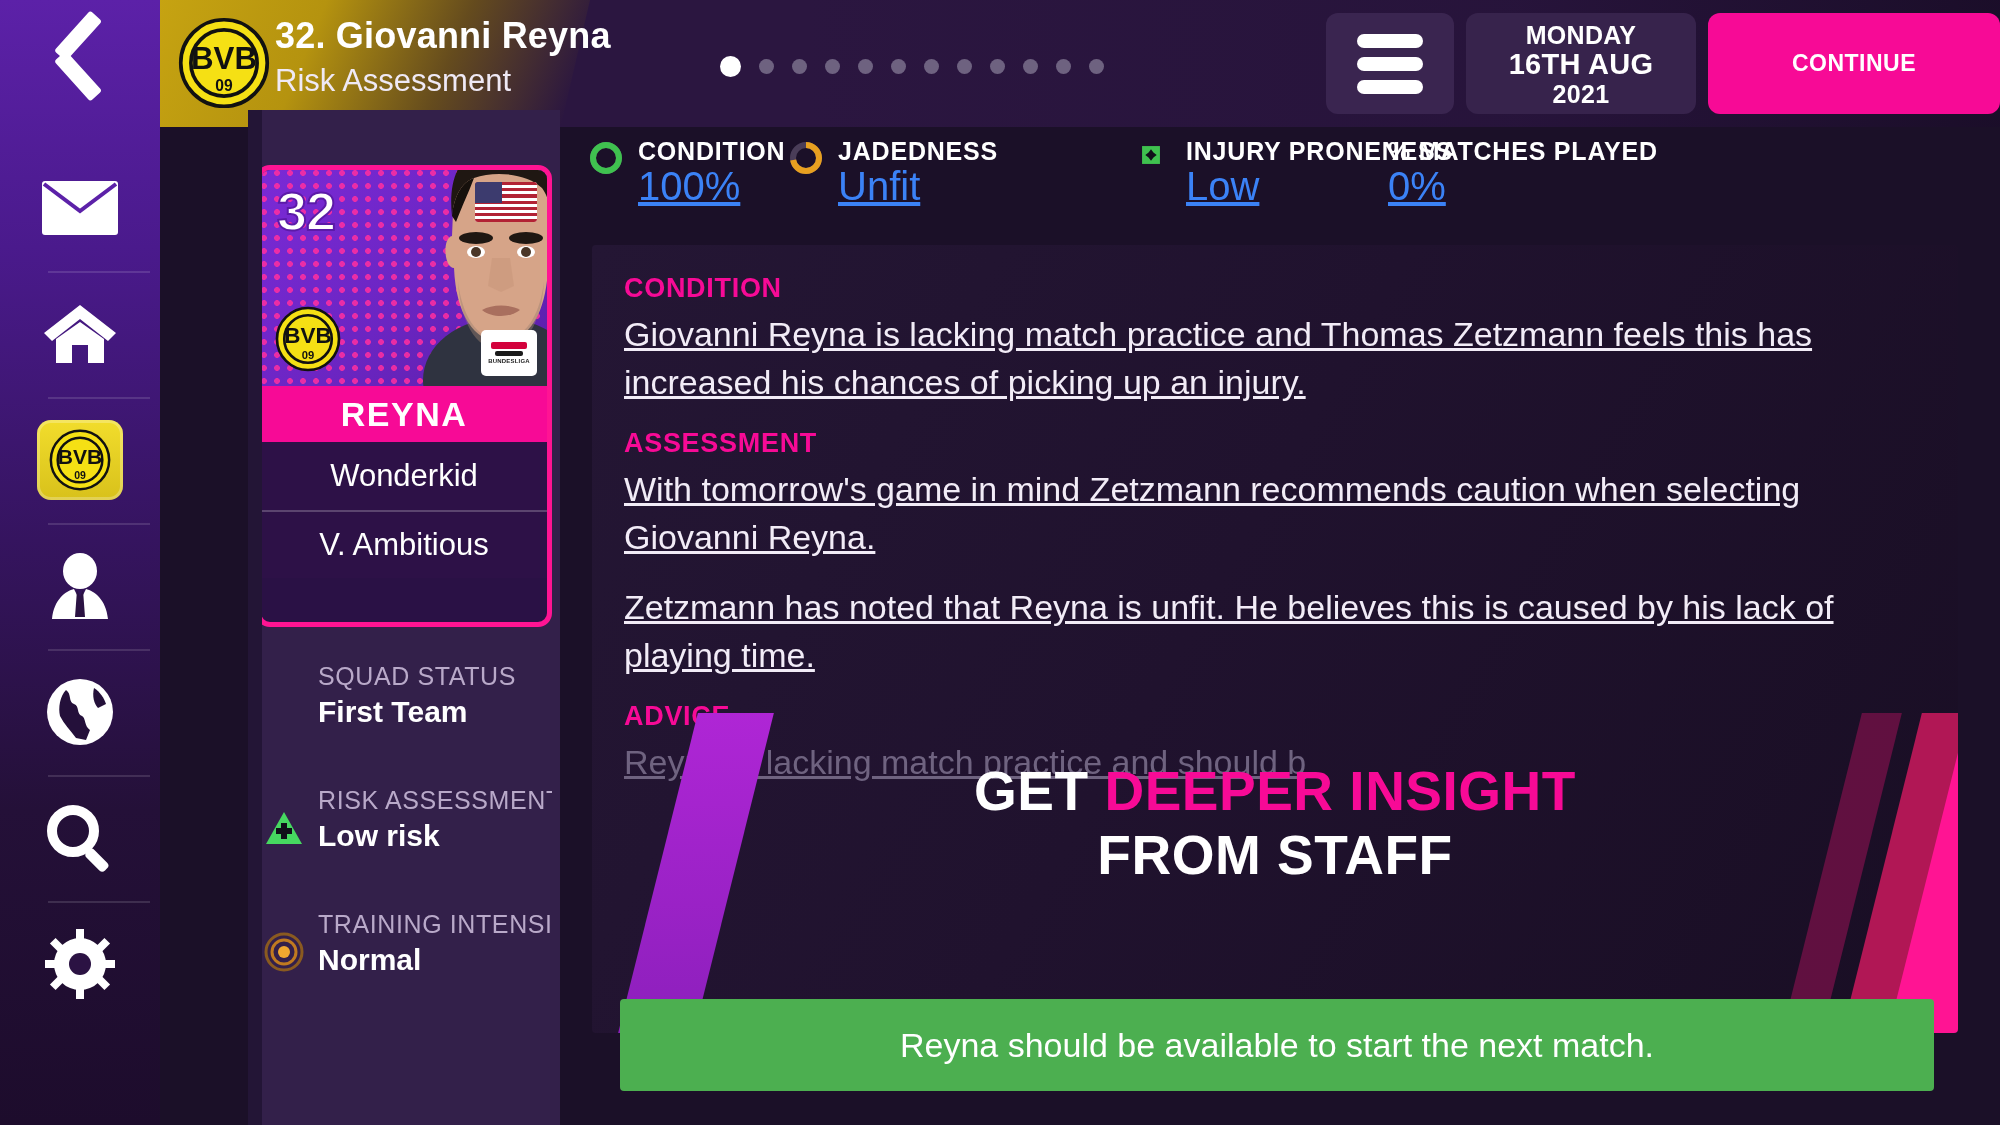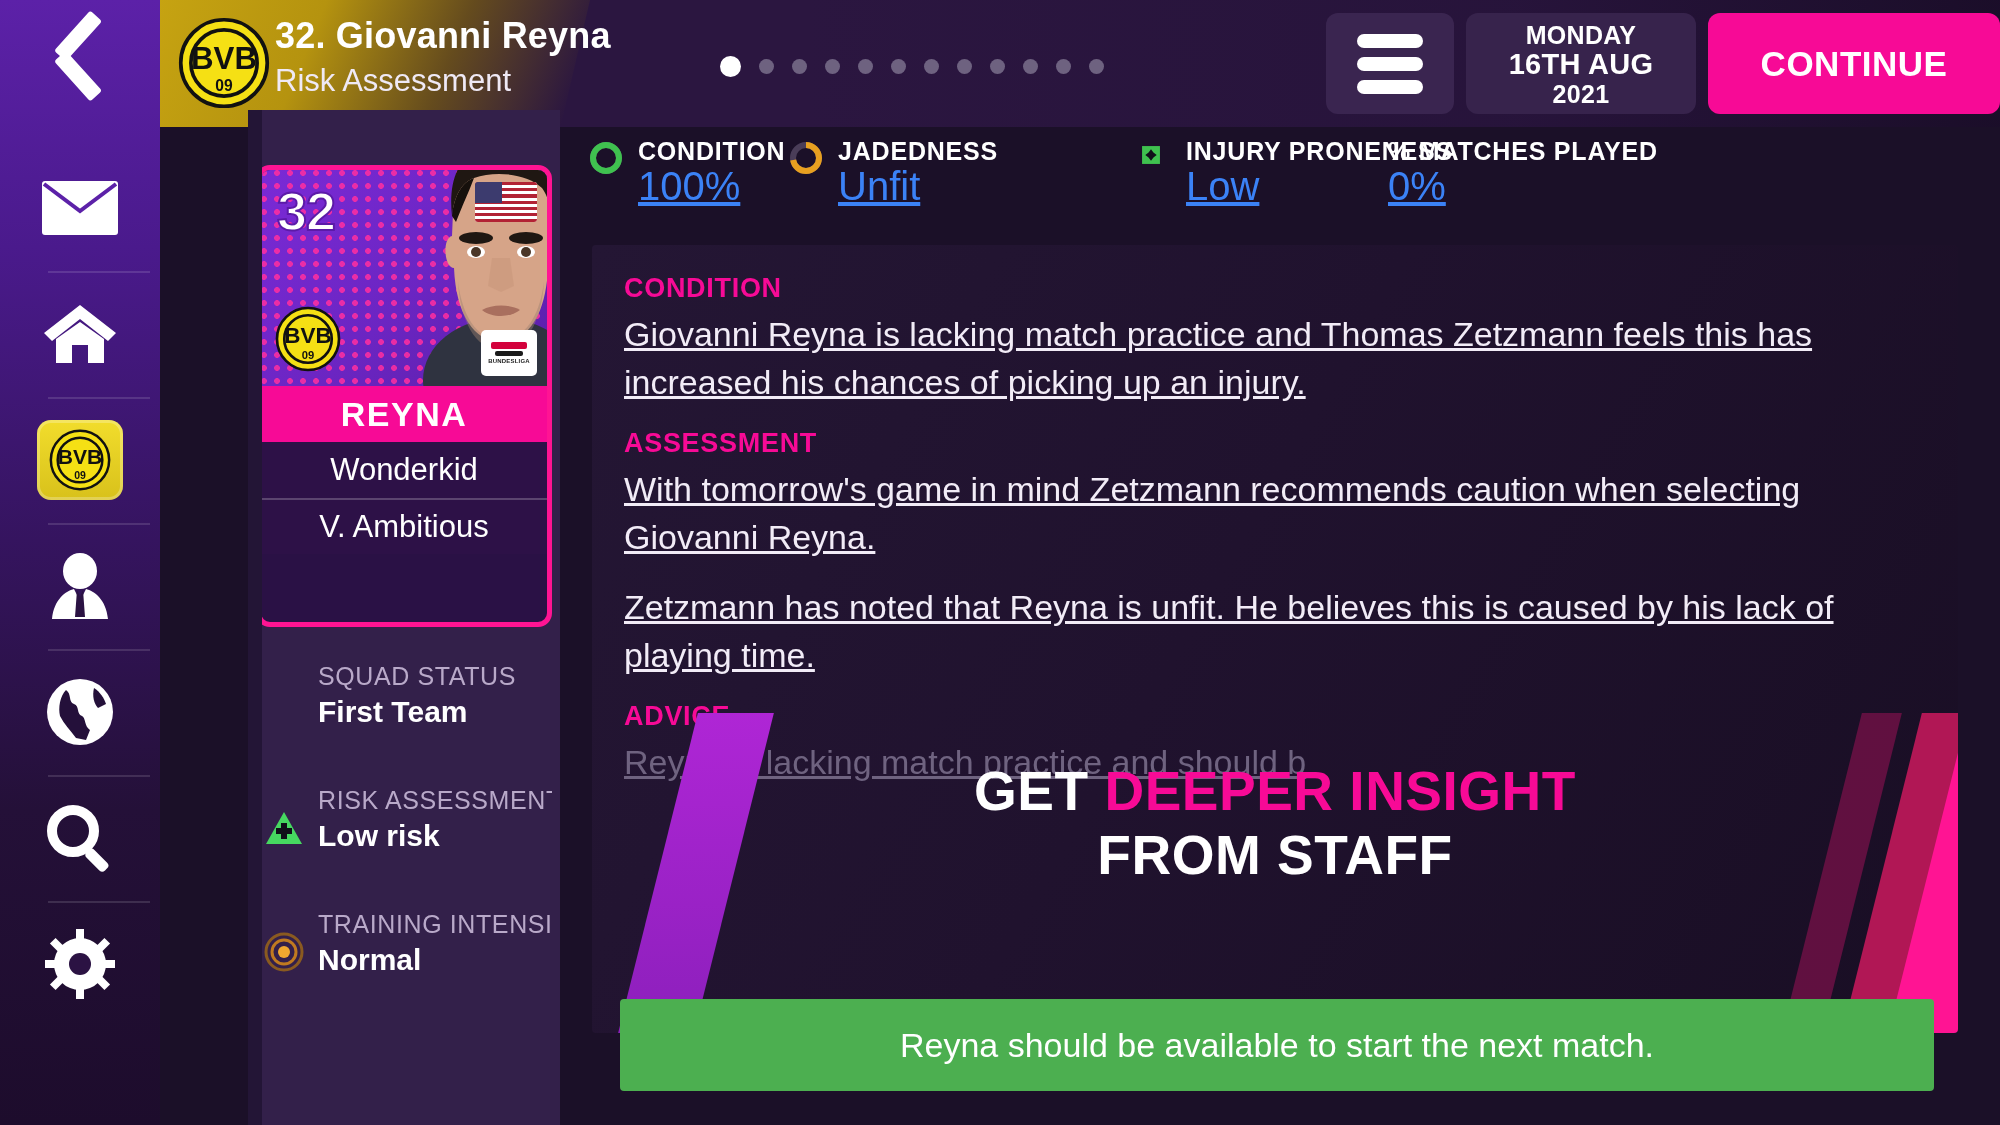--- a/index.html
+++ b/index.html
@@ -106,21 +106,21 @@
     display: flex; flex-direction: column; align-items: center; justify-content: center;
     cursor: pointer; padding-top: 2px;
   }
   .date-line-1 { color: #ffffff; font-size: 25px; font-weight: bold; line-height: 27px; letter-spacing: .3px; }
   .date-line-2 { color: #ffffff; font-size: 29px; font-weight: bold; line-height: 31px; letter-spacing: .3px; }
   .date-line-3 { color: #ffffff; font-size: 25px; font-weight: bold; line-height: 28px; letter-spacing: .3px; }
   .continue-btn {
     width: 292px; background: #f70a96; border-radius: 12px;
     display: flex; align-items: center; justify-content: center; cursor: pointer;
   }
-  .continue-btn span { color: #ffffff; font-size: 35px; font-weight: bold; letter-spacing: .5px; }
+  .continue-btn span { color: #ffffff; font-size: 23px; font-weight: bold; letter-spacing: .5px; }
 
   
   .stats {
     position: absolute; left: 590px; top: 136px; right: 20px; height: 86px;
     display: flex; align-items: flex-start; z-index: 10;
   }
   .stat { display: flex; align-items: flex-start; gap: 16px; }
   .stat-txt { display: flex; flex-direction: column; }
   .stat-label {
     color: #ffffff; font-size: 25px; font-weight: bold; letter-spacing: .8px;
@@ -186,21 +186,21 @@
     position: absolute; left: 50%; bottom: 0; transform: translateX(-8px);
     width: 210px; height: 268px; z-index: 3;
   }
 
   .pcard-name {
     height: 56px; background: #f70a96;
     display: flex; align-items: center; justify-content: center;
   }
   .pcard-name span { color: #ffffff; font-size: 34px; font-weight: bold; letter-spacing: 1.5px; }
   .pcard-trait {
-    height: 56px; background: #2d1147;
+    height: 68px; background: #2d1147;
     display: flex; align-items: center; justify-content: center;
   }
   .pcard-trait + .pcard-trait { border-top: 2px solid rgba(255,255,255,.22); }
   .pcard-trait span { color: #ffffff; font-size: 31px; }
 
   .info-list { position: absolute; left: 8px; top: 550px; width: 296px; z-index: 22; }
   .info-row { position: relative; padding-left: 62px; margin-bottom: 52px; }
   .info-label {
     color: #b9a9c9; font-size: 25px; letter-spacing: .6px; line-height: 32px;
     white-space: nowrap; overflow: hidden;

